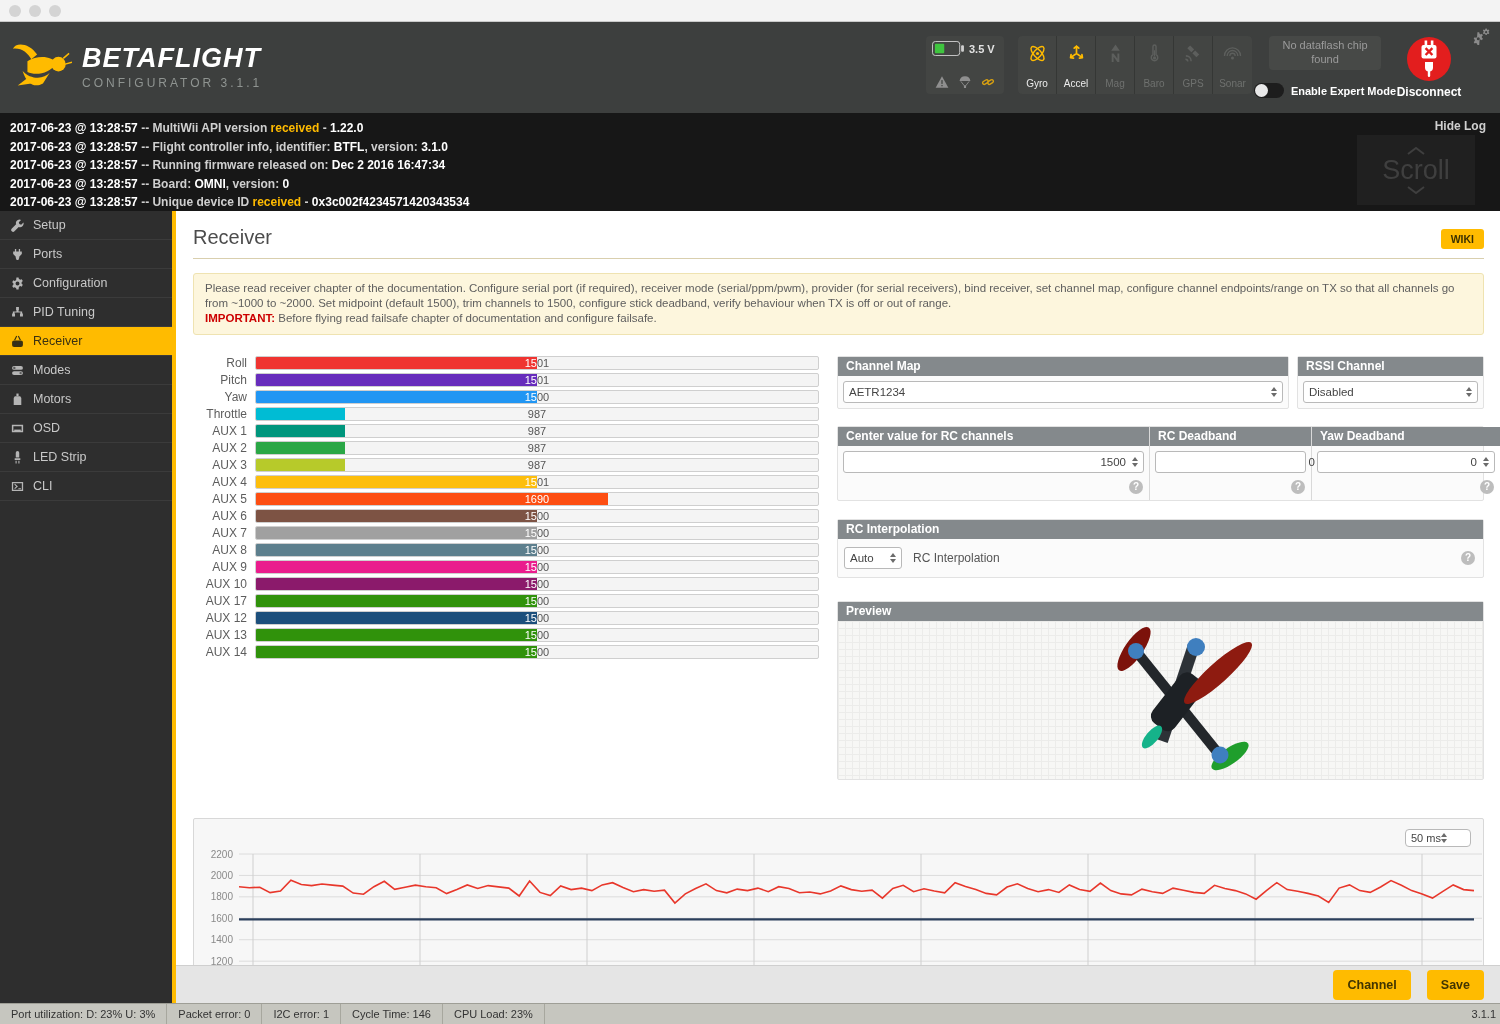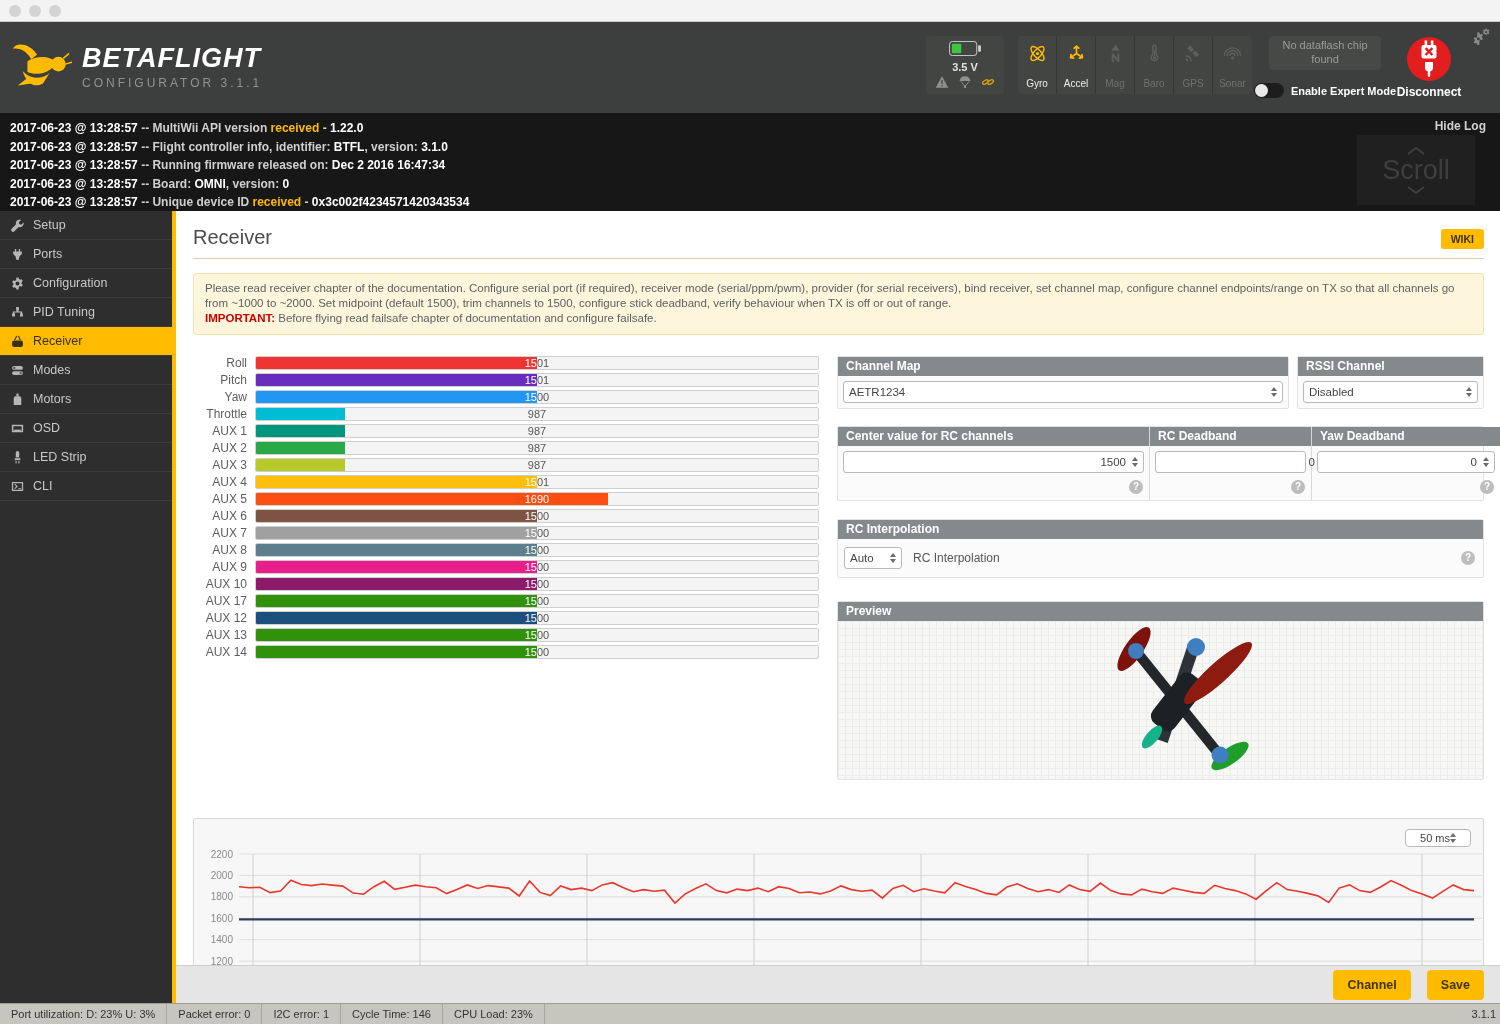--- a/index.html
+++ b/index.html
@@ -19,21 +19,21 @@
   .app-header { height:91px; background:#3d3f3e; display:flex; align-items:center;
     position:relative; padding:0 14px 0 10px; }
   .logo { display:flex; align-items:center; gap:10px; }
   .logo svg { width:62px; height:56px; }
   .logo-title { color:#fff; font-size:27px; font-weight:bold; font-style:italic; letter-spacing:1px; line-height:1; }
   .logo-sub { color:#8f9491; font-size:12px; letter-spacing:3px; margin-top:4px; }
   .header-right { margin-left:auto; display:flex; align-items:flex-start; gap:14px; }
 
   .battery-box { width:78px; height:58px; background:#434543; border-radius:4px; padding:5px 6px;
     display:flex; flex-direction:column; justify-content:space-between; }
-  .batt-row { display:flex; align-items:center; gap:5px;flex-direction:column; }
+  .batt-row { display:flex; align-items:center; gap:5px; }
   .batt-row svg { width:32px; height:15px; }
   .batt-volt { color:#e2e2e2; font-size:11px; font-weight:bold; }
   .batt-icons { display:flex; justify-content:space-between; padding:0 3px; }
   .batt-icons svg { width:14px; height:14px; color:#8f8f8f; }
   .batt-icons .link-on { color:#d8a011; }
 
   .sensor-bar { display:flex; background:#3a3c3b; border-radius:4px; overflow:hidden; }
   .sensor { width:39px; height:58px; background:#434543; border-right:1px solid #353735;
     display:flex; flex-direction:column; align-items:center; justify-content:space-between; padding:7px 0 5px; }
   .sensor:last-child { border-right:none; }
@@ -139,21 +139,21 @@
 
   .p-preview { margin-top:23px; }
   .preview-area { height:158px; background:#f7f7f5;
     background-image:linear-gradient(#ececea 1px, transparent 1px), linear-gradient(90deg,#ececea 1px, transparent 1px);
     background-size:7px 7px; overflow:hidden; }
 
   
   .graph-box { margin-top:38px; height:190px; background:#f7f7f7; border:1px solid #d8d8d8;
     border-radius:2px; position:relative; overflow:hidden; }
   .interval-sel { position:absolute; top:10px; right:12px; width:66px; height:18px; background:#fff;
-    border:1px solid #b9b9b9; border-radius:4px; display:flex; align-items:center; justify-content:center;
+    border:1px solid #b9b9b9; border-radius:4px; display:flex; align-items:center; justify-content:flex-start;
     padding:0 5px; font-size:11px; color:#444; cursor:pointer; z-index:2; }
 
   .content-toolbar { height:38px; background:#e5e5e5; border-top:1px solid #cfcfcf;
     display:flex; align-items:center; justify-content:flex-end; gap:16px; padding-right:16px; }
   .tool-btn { background:#ffbb00; border:none; border-radius:4px; padding:8px 14px;
     font-size:12.5px; font-weight:bold; color:#423500; font-family:inherit; cursor:pointer; }
 
   
   .statusbar { height:21px; background:#c6c6bf; border-top:1px solid #9e9e96; display:flex; align-items:stretch;
     font-size:11px; color:#333; }

